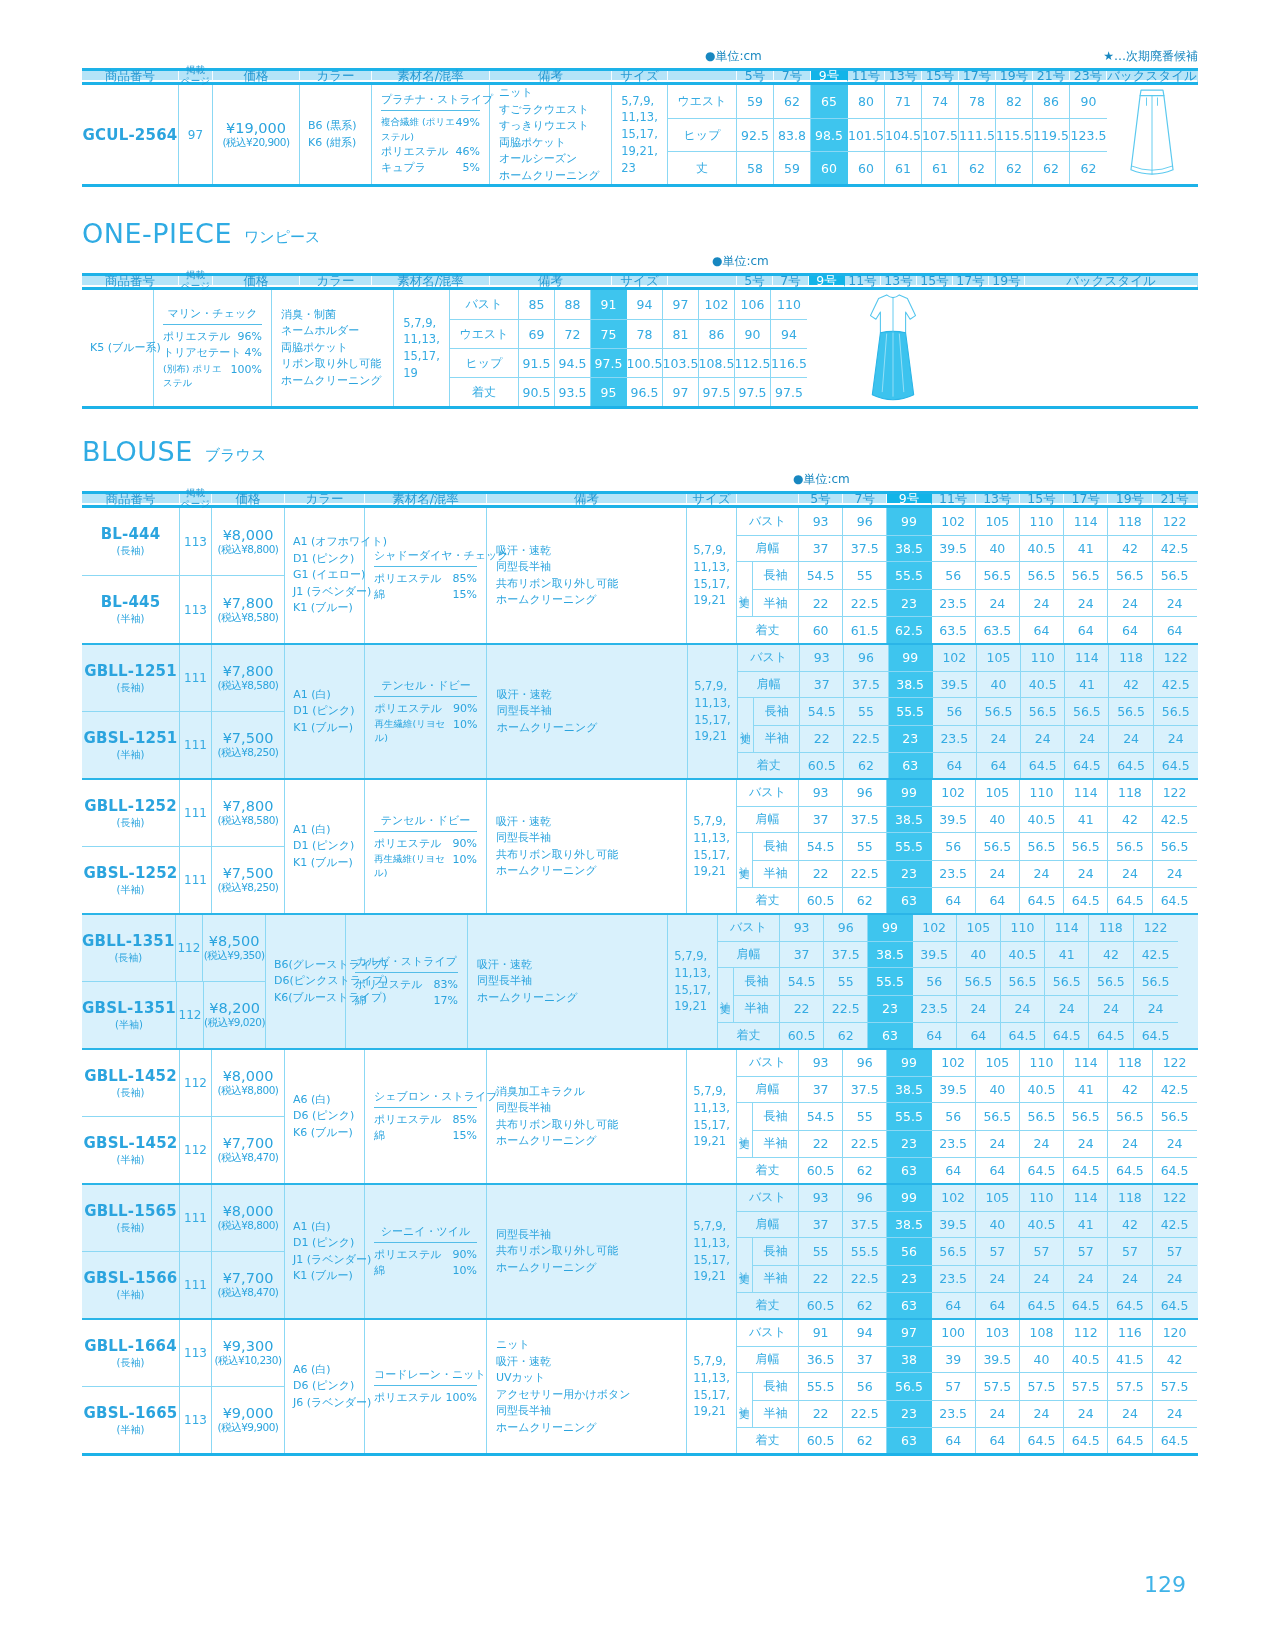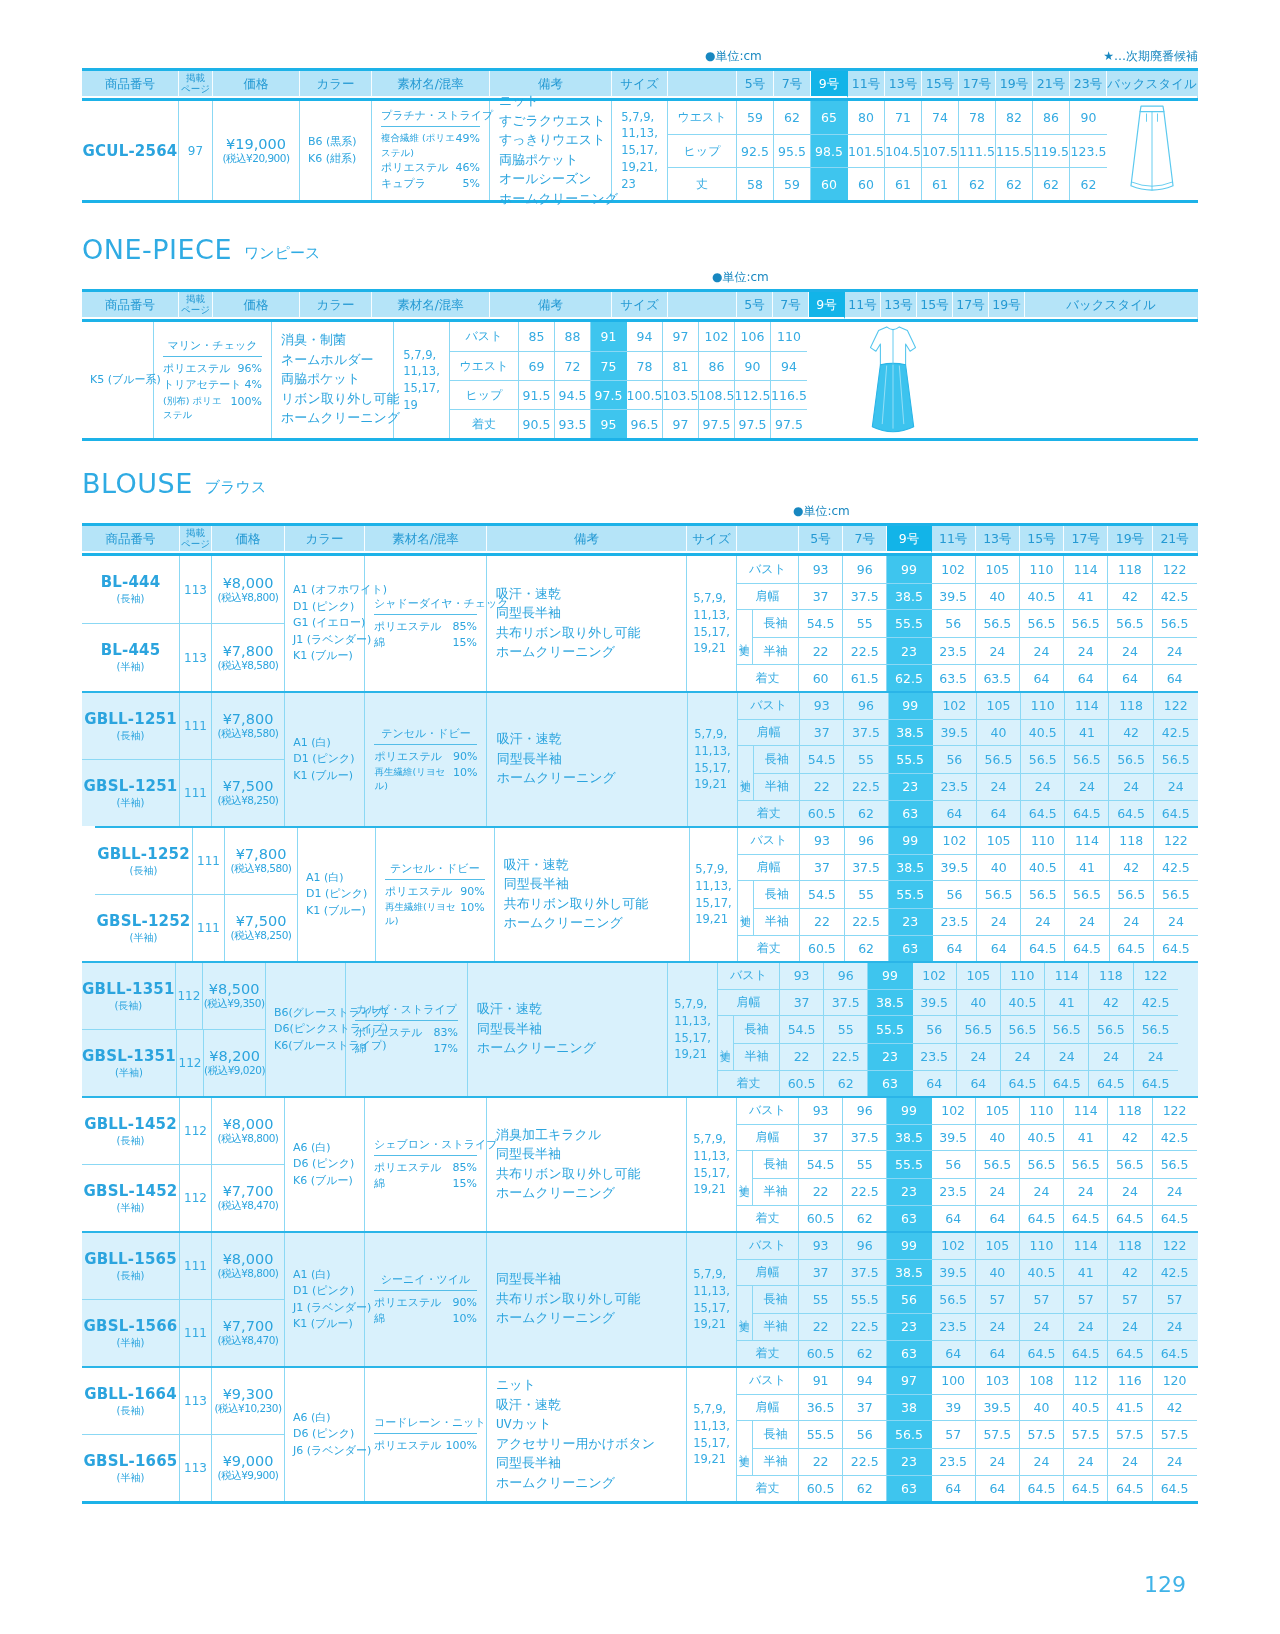--- a/index.html
+++ b/index.html
@@ -14,21 +14,21 @@
 .content{position:absolute;left:82px;top:46px;width:1116px;}
 .sec-title{height:38px;display:flex;align-items:flex-end;margin-bottom:2px;}
 .t-en{font-size:27px;color:#2fabe3;letter-spacing:.5px;}
 .t-jp{font-size:15px;color:#2fabe3;margin-left:12px;padding-bottom:2px;}
 .sec-onepiece{margin-top:24px;}
 .sec-blouse{margin-top:20px;}
 .meta{position:relative;height:22px;}
 .unit-note{position:absolute;bottom:3px;font-size:12px;color:var(--note);}
 .legend-note{position:absolute;right:0;bottom:3px;font-size:12px;color:var(--note);}
 .cat-table{border-top:3px solid var(--accent);border-bottom:3px solid var(--accent);background:#fff;}
-.h-row{display:flex;background:var(--band);height:30px;border-bottom:3px solid var(--accent);}
+.h-row{display:flex;background:var(--band);height:14px;border-bottom:3px solid var(--accent);}
 .h-cell{display:flex;flex-direction:column;align-items:center;justify-content:center;
   font-size:12.5px;color:var(--head);border-right:1px solid rgba(255,255,255,.9);
   border-bottom:2px solid #fff;line-height:1.1;}
 .h-cell:last-child{border-right:none;}
 .h-cell.small{font-size:9.5px;}
 .h-cell.hl{background:var(--hl);color:#fff;border-right-color:var(--hl);}
 .grp{display:flex;align-items:stretch;}
 .h-row + .grp{border-top:none;}
 .grp + .grp{border-top:2px solid var(--sep);}
 .grp.zebra{background:var(--zebra);}
@@ -46,21 +46,21 @@
 .cell-inner{width:100%;}
 .color-cell .cell-inner{padding-left:8px;}
 .color-line{font-size:11px;color:var(--txt);line-height:1.5;white-space:nowrap;}
 .mat-cell .cell-inner{padding:0 9px;}
 .mat-name{font-size:11px;color:var(--txt);text-align:center;border-bottom:1px solid #54bde8;
   padding-bottom:3px;margin-bottom:4px;white-space:nowrap;}
 .mix-row{display:flex;justify-content:space-between;font-size:11px;color:var(--txt);
   line-height:1.5;}
 .mix-name.small{font-size:9.5px;}
 .notes-cell .cell-inner{padding-left:9px;}
-.note-line{font-size:13px;color:var(--txt);line-height:1.5;white-space:nowrap;font-family:Liberation Mono, monospace;}
+.note-line{font-size:11px;color:var(--txt);line-height:1.5;white-space:nowrap;}
 .size-cell{justify-content:center;}
 .size-cell .cell-inner{width:auto;}
 .size-line{font-size:11.5px;color:var(--val);line-height:1.45;}
 .m-block{display:flex;flex-direction:column;}
 .m-block > * + *{border-top:1px solid var(--grid);}
 .m-row{display:flex;align-items:stretch;}
 .m-label{display:flex;align-items:center;justify-content:center;font-size:12px;
   color:var(--val);border-right:1px solid var(--grid);}
 .m-val{display:flex;align-items:center;justify-content:center;font-size:12.5px;
   color:var(--val);border-right:1px solid var(--grid);}
@@ -178,21 +178,21 @@
                 <div class="m-val" style="width: 37px;">71</div>
                 <div class="m-val" style="width: 37px;">74</div>
                 <div class="m-val" style="width: 37px;">78</div>
                 <div class="m-val" style="width: 37px;">82</div>
                 <div class="m-val" style="width: 37px;">86</div>
                 <div class="m-val" style="width: 37px;">90</div>
               </div>
               <div class="m-row" style="height: 33px;">
                 <div class="m-label" style="width: 69px;">ヒップ</div>
                 <div class="m-val" style="width: 37px;">92.5</div>
-                <div class="m-val" style="width: 37px;">95.5</div>
+                <div class="m-val" style="width: 37px;">83.8</div>
                 <div class="m-val hl" style="width: 37px;">98.5</div>
                 <div class="m-val" style="width: 37px;">101.5</div>
                 <div class="m-val" style="width: 37px;">104.5</div>
                 <div class="m-val" style="width: 37px;">107.5</div>
                 <div class="m-val" style="width: 37px;">111.5</div>
                 <div class="m-val" style="width: 37px;">115.5</div>
                 <div class="m-val" style="width: 37px;">119.5</div>
                 <div class="m-val" style="width: 37px;">123.5</div>
               </div>
               <div class="m-row" style="height: 33px;">
@@ -652,21 +652,21 @@
                 <div class="m-val hl" style="width: 44.2px;">63</div>
                 <div class="m-val" style="width: 44.2px;">64</div>
                 <div class="m-val" style="width: 44.2px;">64</div>
                 <div class="m-val" style="width: 44.2px;">64.5</div>
                 <div class="m-val" style="width: 44.2px;">64.5</div>
                 <div class="m-val" style="width: 44.2px;">64.5</div>
                 <div class="m-val" style="width: 44.2px;">64.5</div>
               </div>
             </div>
           </div>
-          <div class="grp" style="height: 135px; margin-left: 13px;">
+          <div class="grp" style="height: 135px;">
             <div class="prod-block" style="width: 203px;">
               <div class="prod-half">
                 <div class="p-cell" style="width: 98px;">
                   <div class="p-code">GBLL-1252</div>
                   <div class="p-sub">(長袖)</div>
                 </div>
                 <div class="p-cell" style="width: 32px;">
                   <div class="p-page">111</div>
                 </div>
                 <div class="p-cell" style="width: 73px;">

